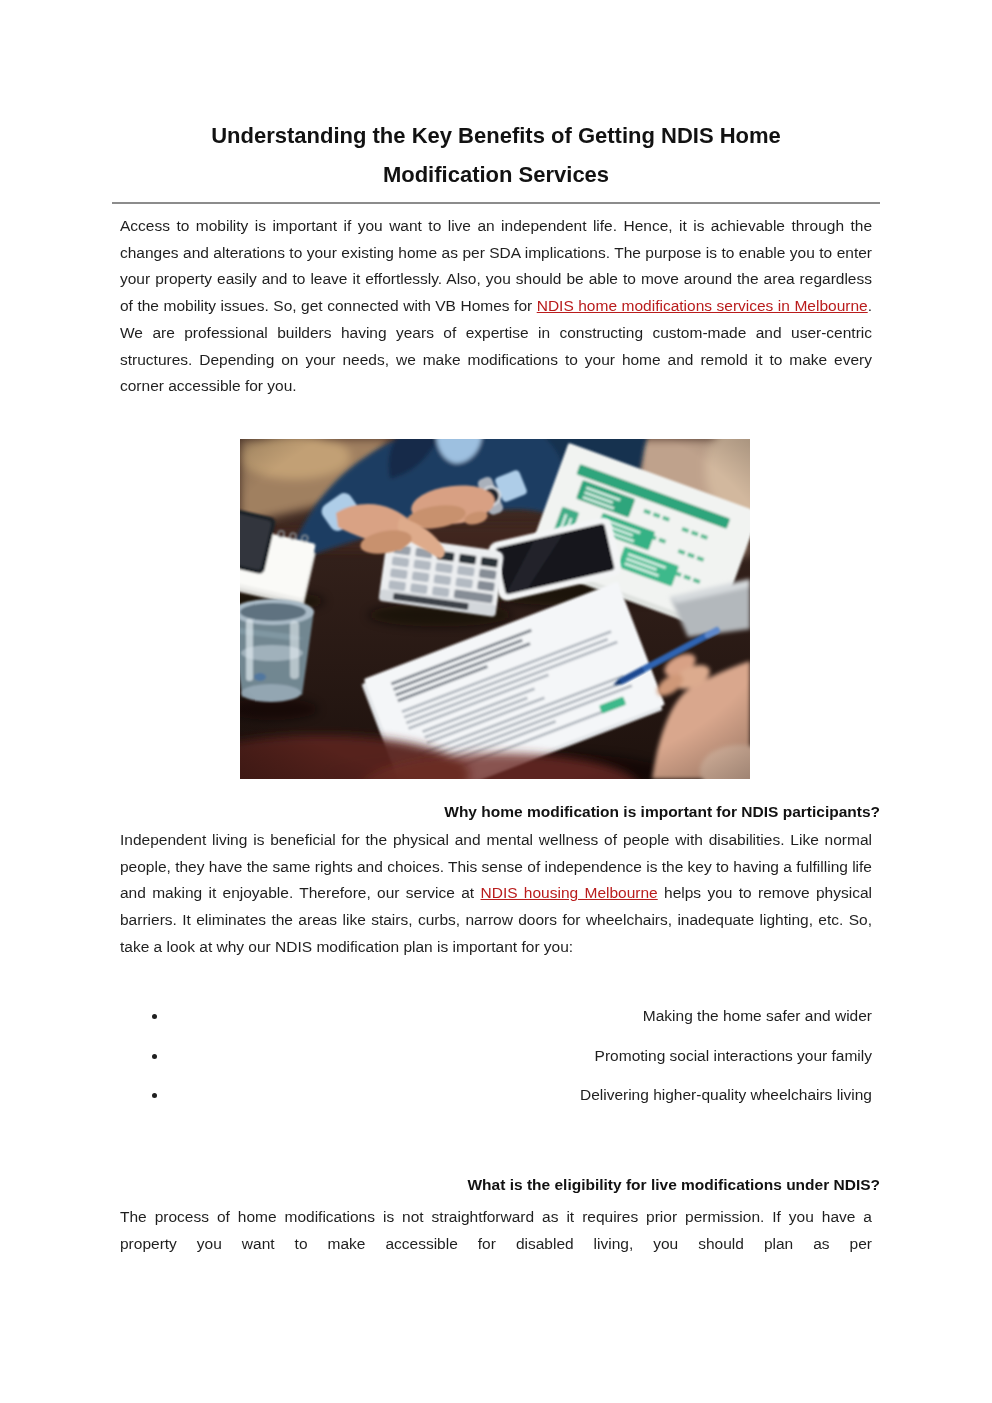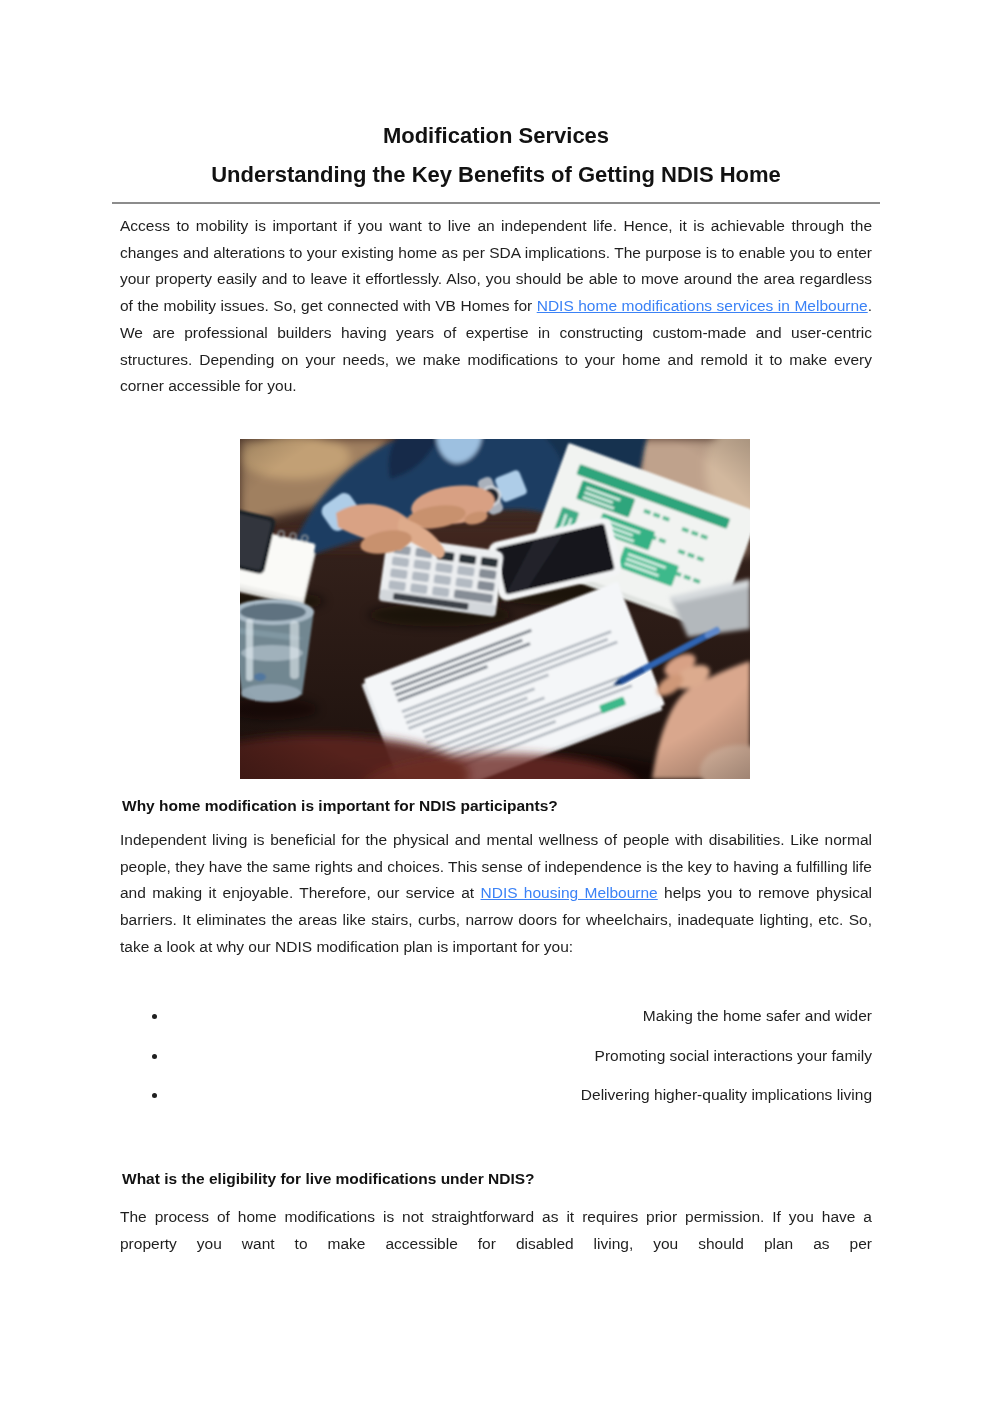--- a/index.html
+++ b/index.html
@@ -11,41 +11,41 @@
     position:absolute;left:120px;top:116px;width:752px;margin:0;
     text-align:center;font-size:22px;line-height:39px;font-weight:700;color:#121212;
   }
   .tline{display:block;}
   .rule{position:absolute;left:112px;top:202px;width:768px;height:0;border-top:2px solid #8c8c8c;}
   .para{
     position:absolute;left:120px;width:752px;margin:0;
     font-size:15.5px;line-height:26.7px;text-align:justify;color:#1f1f1f;
   }
   .para.last-just{text-align-last:justify;}
-  .link{color:#3b82f6;text-decoration:underline;cursor:pointer;}
+  .link{color:#b91c1c;text-decoration:underline;cursor:pointer;}
   .heading{
-    position:absolute;left:120px;width:752px;margin:2px;
-    font-size:15.5px;line-height:21px;font-weight:700;color:#121212;
+    position:absolute;left:120px;width:752px;margin:8px;
+    font-size:15.5px;line-height:21px;font-weight:700;color:#121212;text-align:right;
   }
   .photo{
     position:absolute;left:240px;top:439px;width:510px;height:340px;margin:0;
     overflow:hidden;background:#241712;
   }
   .bullets{position:absolute;left:120px;top:1003px;width:752px;margin:0;padding:0;list-style:none;text-align:right;}
   .bullets li{position:relative;padding-left:61px;font-size:15.5px;line-height:26.7px;margin:0 0 13px 0;}
   .dot{position:absolute;left:32px;top:11px;width:5px;height:5px;border-radius:50%;background:#1f1f1f;}
 </style>
 </head>
 <body>
 
 <div class="page">
 
   <h1 class="title">
+    <span class="tline">Understanding the Key Benefits of Getting NDIS Home</span>
     <span class="tline">Modification Services</span>
-    <span class="tline">Understanding the Key Benefits of Getting NDIS Home</span>
   </h1>
 
   <div class="rule"></div>
 
   <p class="para" style="top:213px"><span>Access to mobility is important if you want to live an independent life. Hence, it is achievable through the changes and alterations to your existing home as per SDA implications. The purpose is to enable you to enter your property easily and to leave it effortlessly. Also, you should be able to move around the area regardless of the mobility issues. So, get connected with VB Homes for </span><a href="#" class="link">NDIS home modifications services in Melbourne</a><span>. We are professional builders having years of expertise in constructing custom-made and user-centric structures. Depending on your needs, we make modifications to your home and remold it to make every corner accessible for you.</span></p>
 
   <figure class="photo" role="img" aria-label="Business meeting at a dark wooden desk: a man in a blue suit presses a white calculator beside a tablet and report sheets with green charts, while another person's hand holds a blue pen over a printed document next to a glass of water and a spiral notebook.">
     <svg width="510" height="340" viewBox="0 0 510 340">
       <defs>
         <linearGradient id="tbl" x1="0" y1="0" x2="0" y2="1">
@@ -280,20 +280,20 @@
     </svg>
   </figure>
 
   <h2 class="heading" style="top:793px">Why home modification is important for NDIS participants?</h2>
 
   <p class="para" style="top:827px"><span>Independent living is beneficial for the physical and mental wellness of people with disabilities. Like normal people, they have the same rights and choices. This sense of independence is the key to having a fulfilling life and making it enjoyable. Therefore, our service at </span><a href="#" class="link">NDIS housing Melbourne</a><span> helps you to remove physical barriers. It eliminates the areas like stairs, curbs, narrow doors for wheelchairs, inadequate lighting, etc. So, take a look at why our NDIS modification plan is important for you:</span></p>
 
   <ul class="bullets">
     <li><span class="dot"></span><span>Making the home safer and wider</span></li>
     <li><span class="dot"></span><span>Promoting social interactions your family</span></li>
-    <li><span class="dot"></span><span>Delivering higher-quality implications living</span></li>
+    <li><span class="dot"></span><span>Delivering higher-quality wheelchairs living</span></li>
   </ul>
 
   <h2 class="heading" style="top:1166px">What is the eligibility for live modifications under NDIS?</h2>
 
   <p class="para last-just" style="top:1204px">The process of home modifications is not straightforward as it requires prior permission. If you have a property you want to make accessible for disabled living, you should plan as per</p>
 
 </div>
 
 </body></html>

